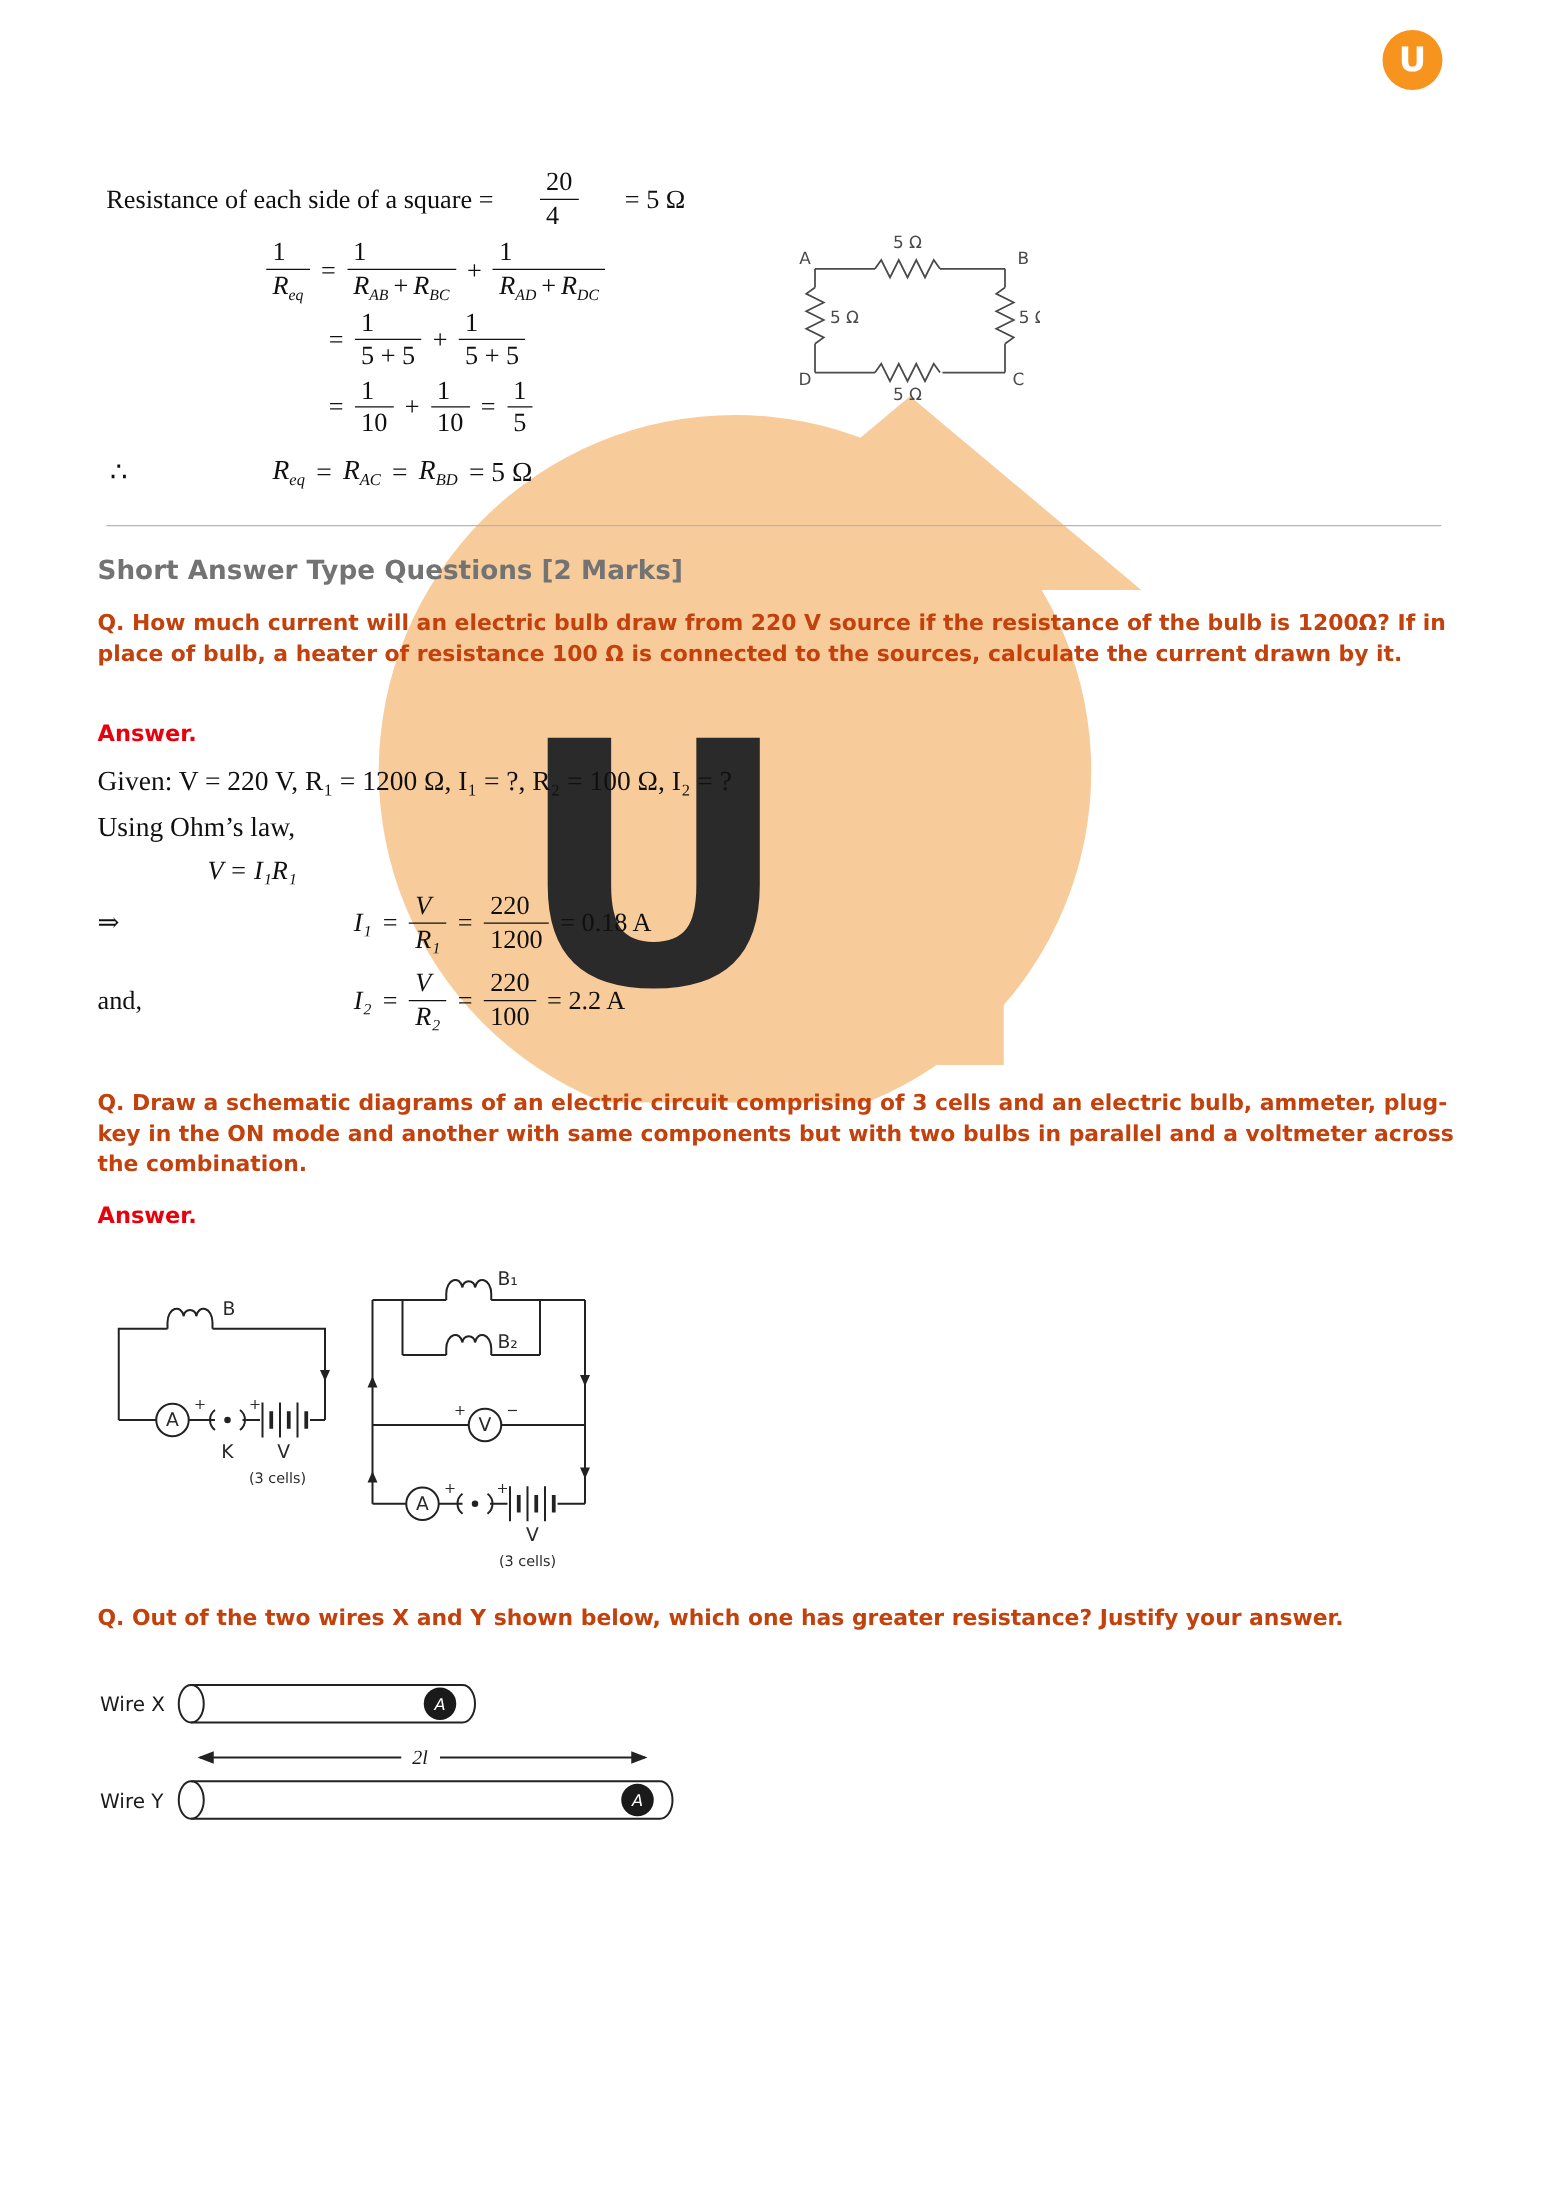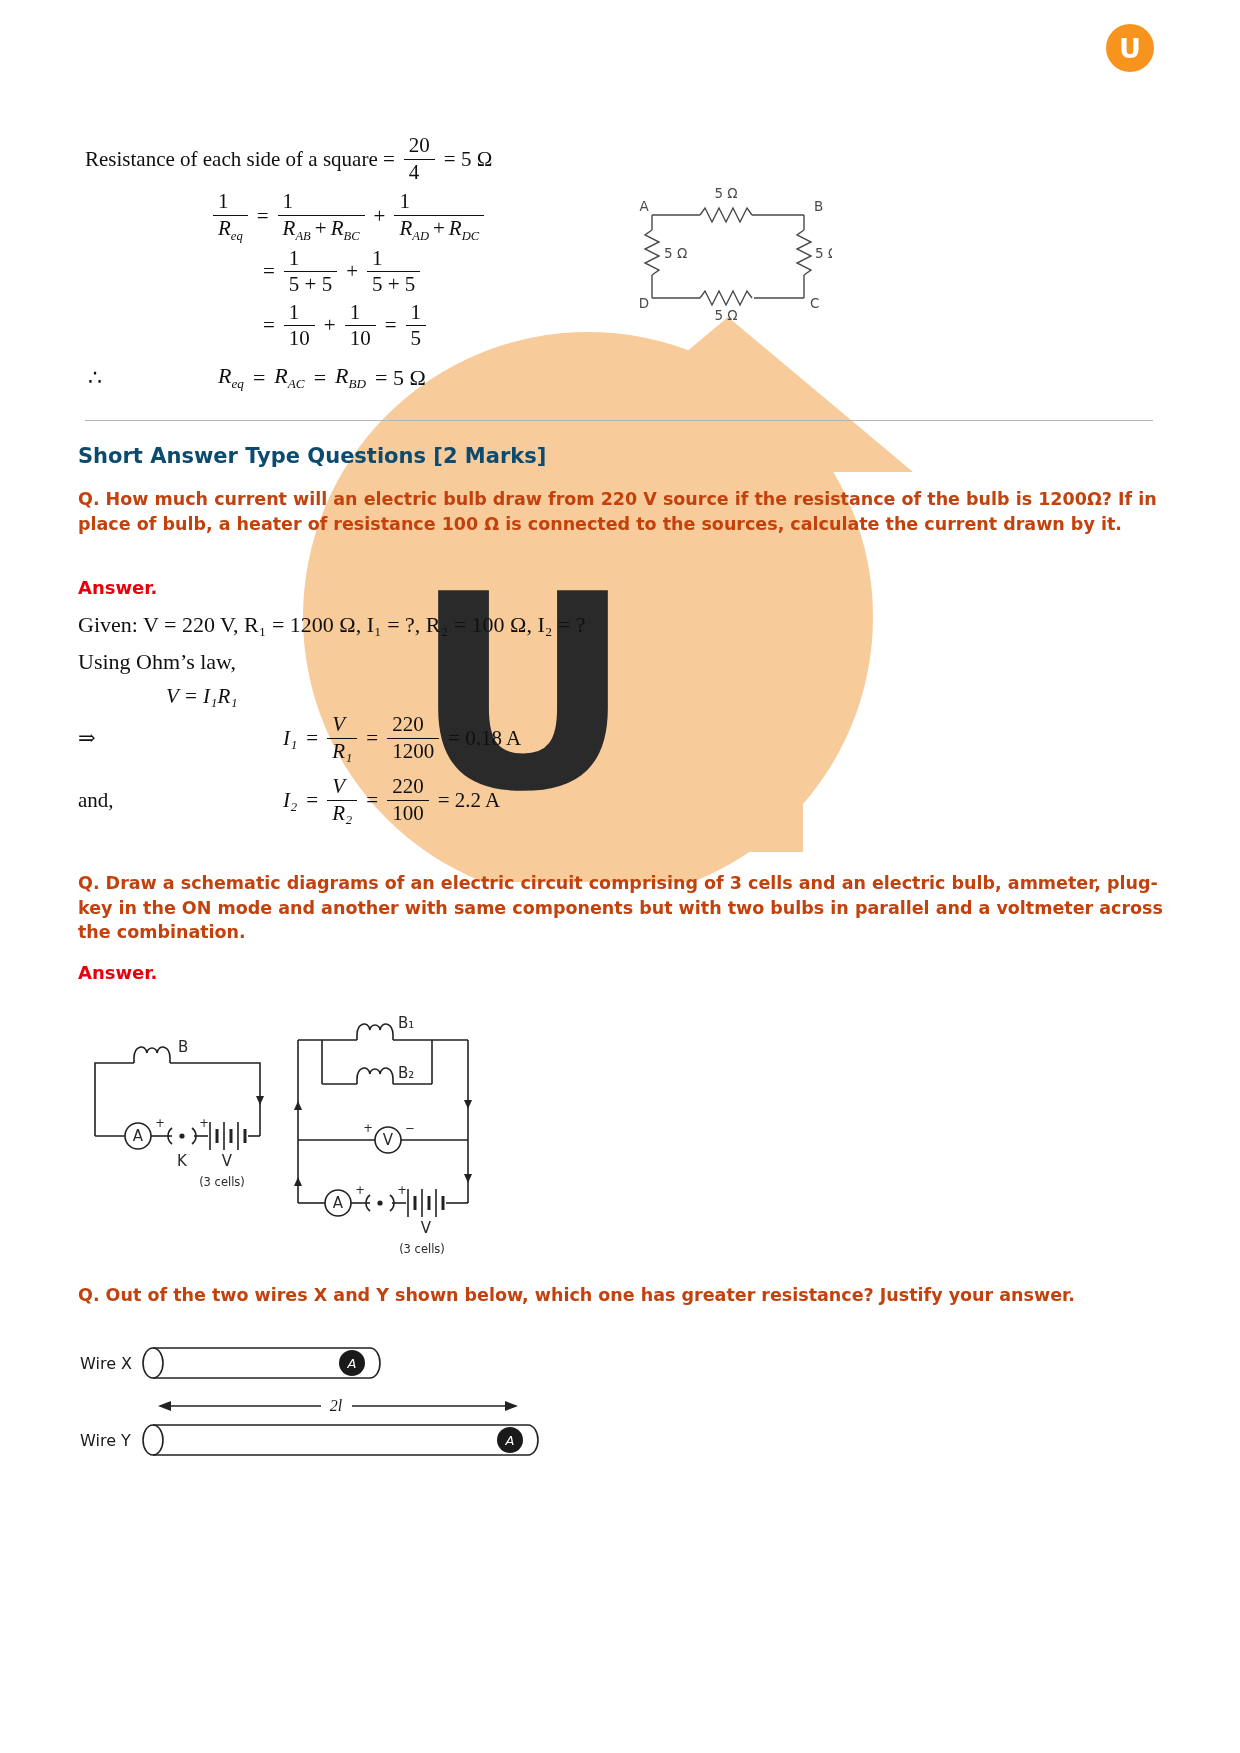--- a/index.html
+++ b/index.html
@@ -27,32 +27,32 @@
   .mrow { display:flex; align-items:center; font-family:"Liberation Serif","DejaVu Serif",serif; font-size:21px; color:#101010; }
   .fr { display:inline-flex; flex-direction:column; }
   .fr .nu { padding:0 5px 1px; line-height:1.12; display:block; }
   .fr .de { border-top:1.5px solid #101010; padding:1px 5px 0; line-height:1.12; display:block; white-space:nowrap; }
   .v { font-style:italic; }
   sub { font-size:0.6em; font-style:italic; }
   .vs { display:inline-block; white-space:nowrap; }
   .op  { margin:0 9px; }
   .op2 { margin:0 4px; }
   .opl { margin-left:9px; white-space:nowrap; }
-  .r1 { margin-bottom:6px; }
+  .r1 { margin-bottom:6px;gap:28px; }
   .r2 { margin-left:128px; margin-bottom:4px; }
   .r3 { margin-left:178px; margin-bottom:4px; }
   .r4 { margin-left:178px; margin-bottom:12px; }
   .r5 { margin-left:3px; font-size:22px; }
   .sp { display:inline-block; width:116px; }
 
   .sq-circuit { position:absolute; left:622px; top:170px; z-index:1; }
 
   .divider { position:absolute; top:420px; left:85px; width:1068px; border:none; border-top:1.2px solid #b5b5b5; z-index:1; }
 
-  .heading { position:absolute; left:78px; top:444px; font-size:21px; font-weight:bold; color:#0c4a6e; z-index:1; }
+  .heading { position:absolute; left:78px; top:444px; font-size:21px; font-weight:bold; color:#737373; z-index:1; }
 
   .question { position:absolute; left:78px; width:1088px; font-size:17.5px; font-weight:bold; line-height:1.4; color:#c2410c; z-index:1; }
   .q1t { top:487px; }
   .q2t { top:871px; }
   .q3t { top:1283px; }
 
   .answer { position:absolute; left:78px; font-size:18px; font-weight:bold; color:#e8000d; z-index:1; }
   .a1 { top:577px; }
   .a2 { top:962px; }
 

